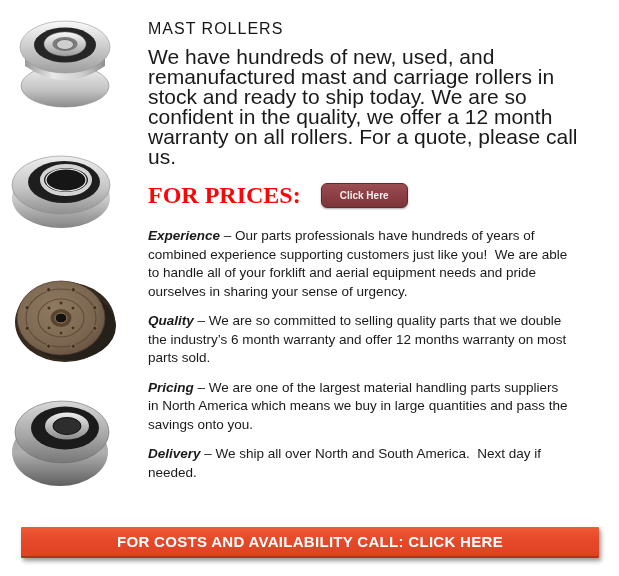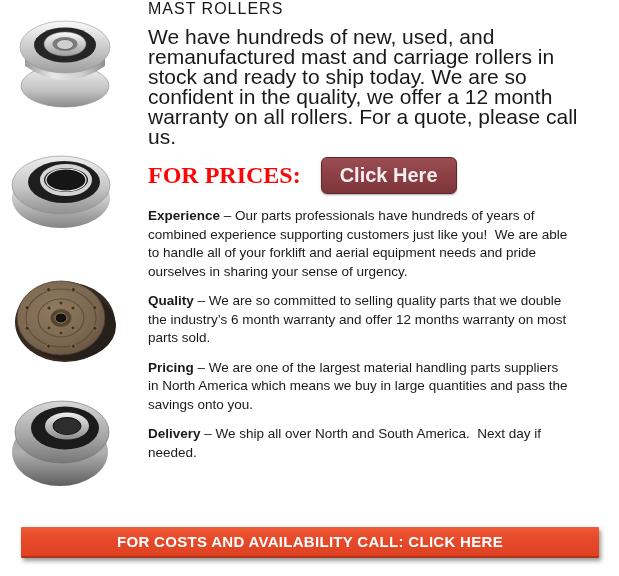--- a/index.html
+++ b/index.html
@@ -16,21 +16,21 @@
   .photo { position: absolute; }
   .photo svg { display: block; width: 100%; height: 100%; }
   #photo1 { left: 16px; top: 10px;  width: 100px; height: 102px; }
   #photo2 { left: 7px;  top: 150px; width: 110px; height: 88px; }
   #photo3 { left: 13px; top: 276px; width: 104px; height: 88px; }
   #photo4 { left: 9px;  top: 392px; width: 106px; height: 102px; }
 
   
   .content {
     position: absolute;
-    left: 148px; top: 0;
+    left: 148px; top: 20px;
     width: 462px;
   }
   .page-title {
     font-size: 16px;
     font-weight: normal;
     letter-spacing: 1px;
     color: #161616;
   }
   .intro {
     margin-top: 9px;
@@ -48,32 +48,32 @@
     font-family: "Liberation Serif", serif;
     font-weight: bold;
     font-size: 24px;
     color: #fb0606;
     text-align: center;
   }
   .click-here-btn {
     margin-left: 20px;
     padding: 6px 18px;
     font-family: "Liberation Sans", sans-serif;
-    font-size: 20px;
+    font-size: 10px;
     font-weight: bold;
     color: #f4eeee;
     background: linear-gradient(#9a4e52 0%, #8d4045 45%, #7c3539 100%);
     border: 1px solid #5f282c;
     border-radius: 6px;
     box-shadow: 0 1px 2px rgba(0,0,0,0.35);
     cursor: pointer;
   }
   .sections { margin-top: 16px; width: 424px; }
   .section { margin-bottom: 11px; font-size: 13.5px; line-height: 18.5px; }
-  .section-heading { font-weight: bold; }
+  .section-heading { font-weight: bold; font-style: italic; }
   .section-text { white-space: pre-wrap; }
 
   
   .footer-banner {
     position: absolute;
     left: 21px; top: 527px;
     width: 578px; height: 31px;
     background: linear-gradient(#f05a36 0%, #e64a2a 40%, #df4222 100%);
     border-bottom: 2px solid #b23418;
     border-radius: 1px;

